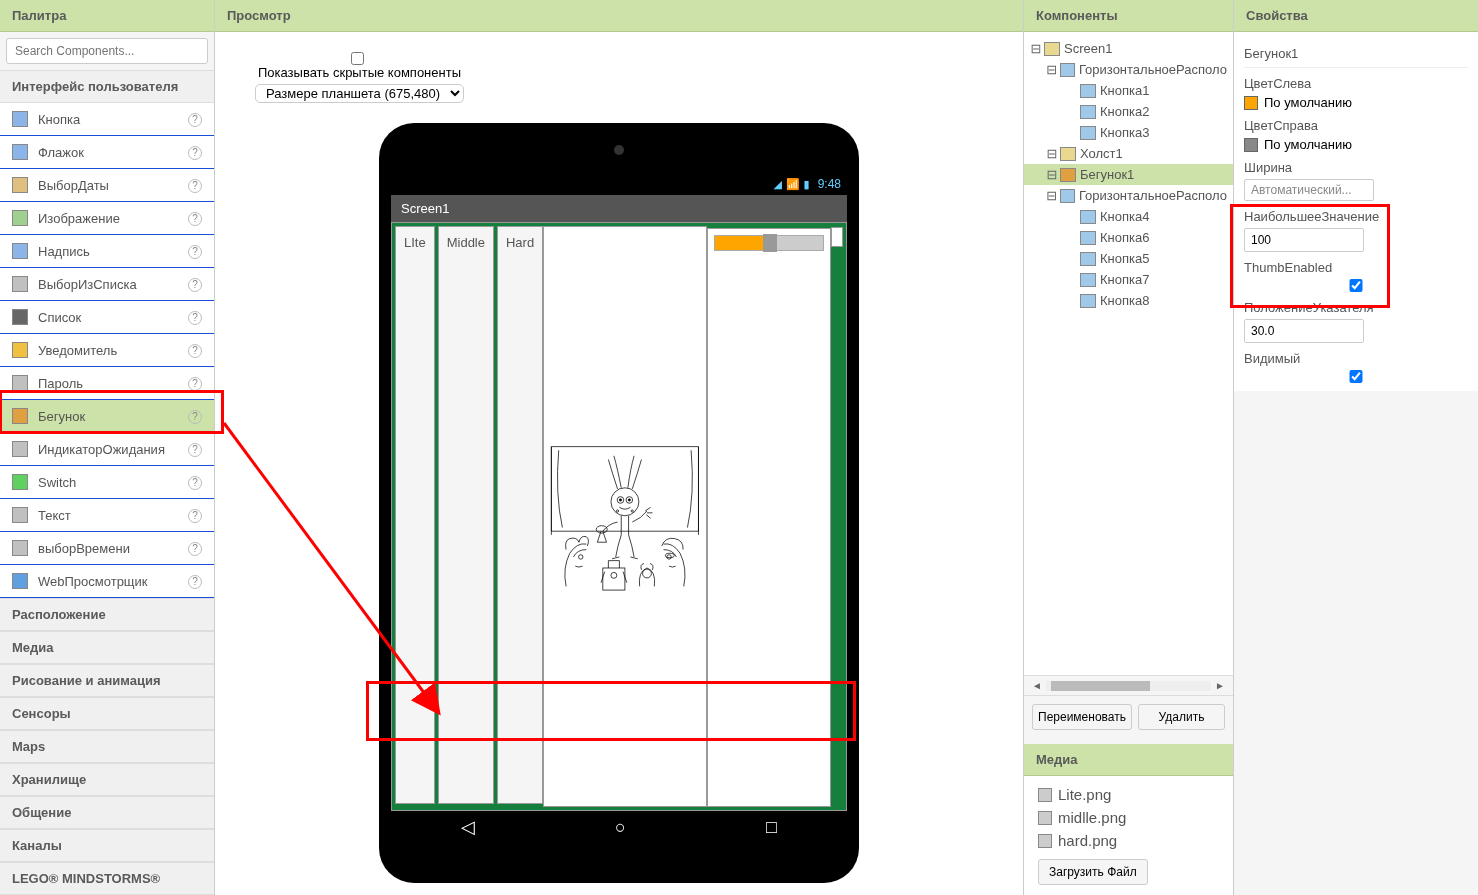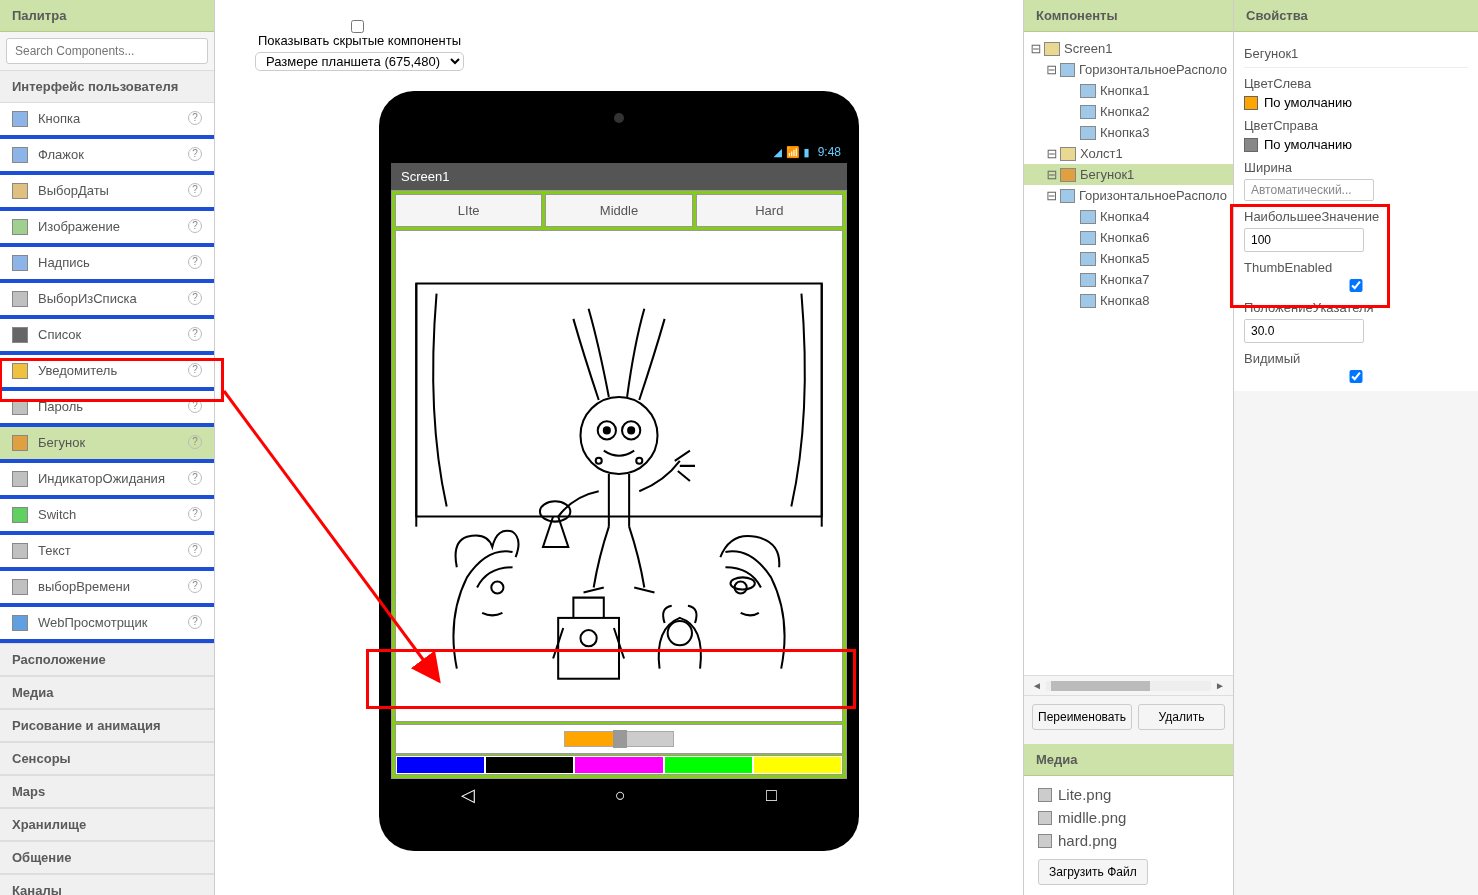--- a/index.html
+++ b/index.html
@@ -4,40 +4,40 @@
 <style>
 * { box-sizing: border-box; margin: 0; padding: 0; }
 body { font-family: Arial, sans-serif; font-size: 13px; background: #e8e8e8; overflow: hidden; }
 .app { display: flex; width: 1478px; height: 895px; }
 .panel { display: flex; flex-direction: column; }
 .panel-header { background: #cde2a8; padding: 8px 12px; font-weight: bold; color: #5a5a5a; font-size: 13px; border-bottom: 1px solid #b5c98a; }
 .palette { width: 215px; border-right: 1px solid #ccc; background: #f5f5f5; }
 .search-box { margin: 6px; }
 .search-box input { width: 100%; padding: 5px 8px; border: 1px solid #ccc; border-radius: 3px; font-size: 12px; color: #999; }
 .category-header { background: #f0f0f0; padding: 8px 12px; font-weight: bold; font-size: 13px; color: #5a5a5a; border-top: 1px solid #ddd; border-bottom: 1px solid #ddd; }
-.palette-item { display: flex; align-items: flex-start; padding: 8px 12px; background: #fff; border-bottom: 4px solid #1d4ed8; cursor: pointer; position: relative; }
+.palette-item { display: flex; align-items: flex-end; padding: 8px 12px; background: #fff; border-bottom: 1px solid #1d4ed8; cursor: pointer; position: relative; }
 .palette-item.selected { background: #cde2a8; }
 .palette-item .icon { width: 16px; height: 16px; margin-right: 10px; display: inline-flex; align-items: center; justify-content: center; font-size: 12px; }
 .palette-item .label { flex: 1; color: #555; font-size: 13px; }
 .palette-item .help { width: 14px; height: 14px; border: 1px solid #bbb; border-radius: 50%; text-align: center; line-height: 12px; font-size: 10px; color: #888; }
 .viewer { flex: 1; background: #fff; display: flex; flex-direction: column; }
 .viewer-body { flex: 1; padding: 20px; display: flex; flex-direction: column; align-items: flex-start; }
 .viewer-controls { margin-left: 20px; margin-bottom: 10px; }
 .checkbox-row { display: flex; align-items: center; margin-bottom: 4px; flex-direction: column; }
 .checkbox-row input { margin-right: 4px; }
 .size-select { padding: 0 6px; border: 1px solid #ccc; border-radius: 5px; font-size: 13px; background: #fff; }
 .phone-wrapper { align-self: center; position: relative; margin-top: 10px; }
 .phone { width: 480px; height: 760px; background: #000; border-radius: 35px; padding: 50px 12px 40px 12px; position: relative; }
 .phone:before { content: ''; position: absolute; top: 22px; left: 50%; transform: translateX(-50%); width: 10px; height: 10px; background: #333; border-radius: 50%; }
 .phone-screen { width: 100%; height: 100%; background: #fff; display: flex; flex-direction: column; }
 .android-bar { background: #000; height: 22px; display: flex; justify-content: flex-end; align-items: center; padding: 0 6px; gap: 4px; }
 .android-bar .wifi-icon, .android-bar .signal-icon, .android-bar .battery-icon { color: #6cf; font-size: 11px; }
 .android-bar .time { color: #6cf; font-size: 12px; margin-left: 4px; }
 .app-bar { background: #555; color: #fff; padding: 6px 10px; font-size: 13px; }
-.phone-content { flex: 1; background: #84cc16; padding: 3px; display: flex; flex-direction: column; border: 1px solid #999; }
+.phone-content { flex: 1; background: #15803d; padding: 3px; display: flex; flex-direction: row; border: 1px solid #999; }
 .tab-row { display: flex; gap: 3px; margin-bottom: 3px; }
 .tab-btn { flex: 1; background: #f5f5f5; border: 1px solid #999; padding: 8px; text-align: center; font-size: 13px; color: #555; }
 .canvas-area { flex: 1; background: #fff; border: 1px solid #999; display: flex; align-items: center; justify-content: center; }
 .slider-row { padding: 6px; display: flex; justify-content: center; background: #fff; border: 1px solid #999; margin-top: 2px; }
 .mock-slider { width: 110px; height: 16px; border: 1px solid #aaa; display: flex; align-items: center; position: relative; }
 .mock-slider .left-part { width: 50px; height: 100%; background: #ffa500; }
 .mock-slider .thumb { width: 14px; height: 18px; background: #999; position: absolute; left: 48px; top: -2px; }
 .mock-slider .right-part { flex: 1; height: 100%; background: #ccc; }
 .color-row { display: flex; height: 20px; border: 1px solid #999; margin-top: 1px; }
 .color-btn { flex: 1; border: 1px solid #fff; }
@@ -171,20 +171,21 @@
         <div class="category-header">Сенсоры</div>
         <div class="category-header">Maps</div>
         <div class="category-header">Хранилище</div>
         <div class="category-header">Общение</div>
         <div class="category-header">Каналы</div>
         <div class="category-header">LEGO® MINDSTORMS®</div>
       </div>
   </div>
 
   <div class="panel viewer">
+    <div class="panel-header">Просмотр</div>
     <div class="viewer-body">
       <div class="viewer-controls">
         <div class="checkbox-row">
           <input type="checkbox" style="">
           <span>Показывать скрытые компоненты</span>
         </div>
         <select class="size-select">
           <option>Размере планшета (675,480)</option>
         </select>
       </div>

